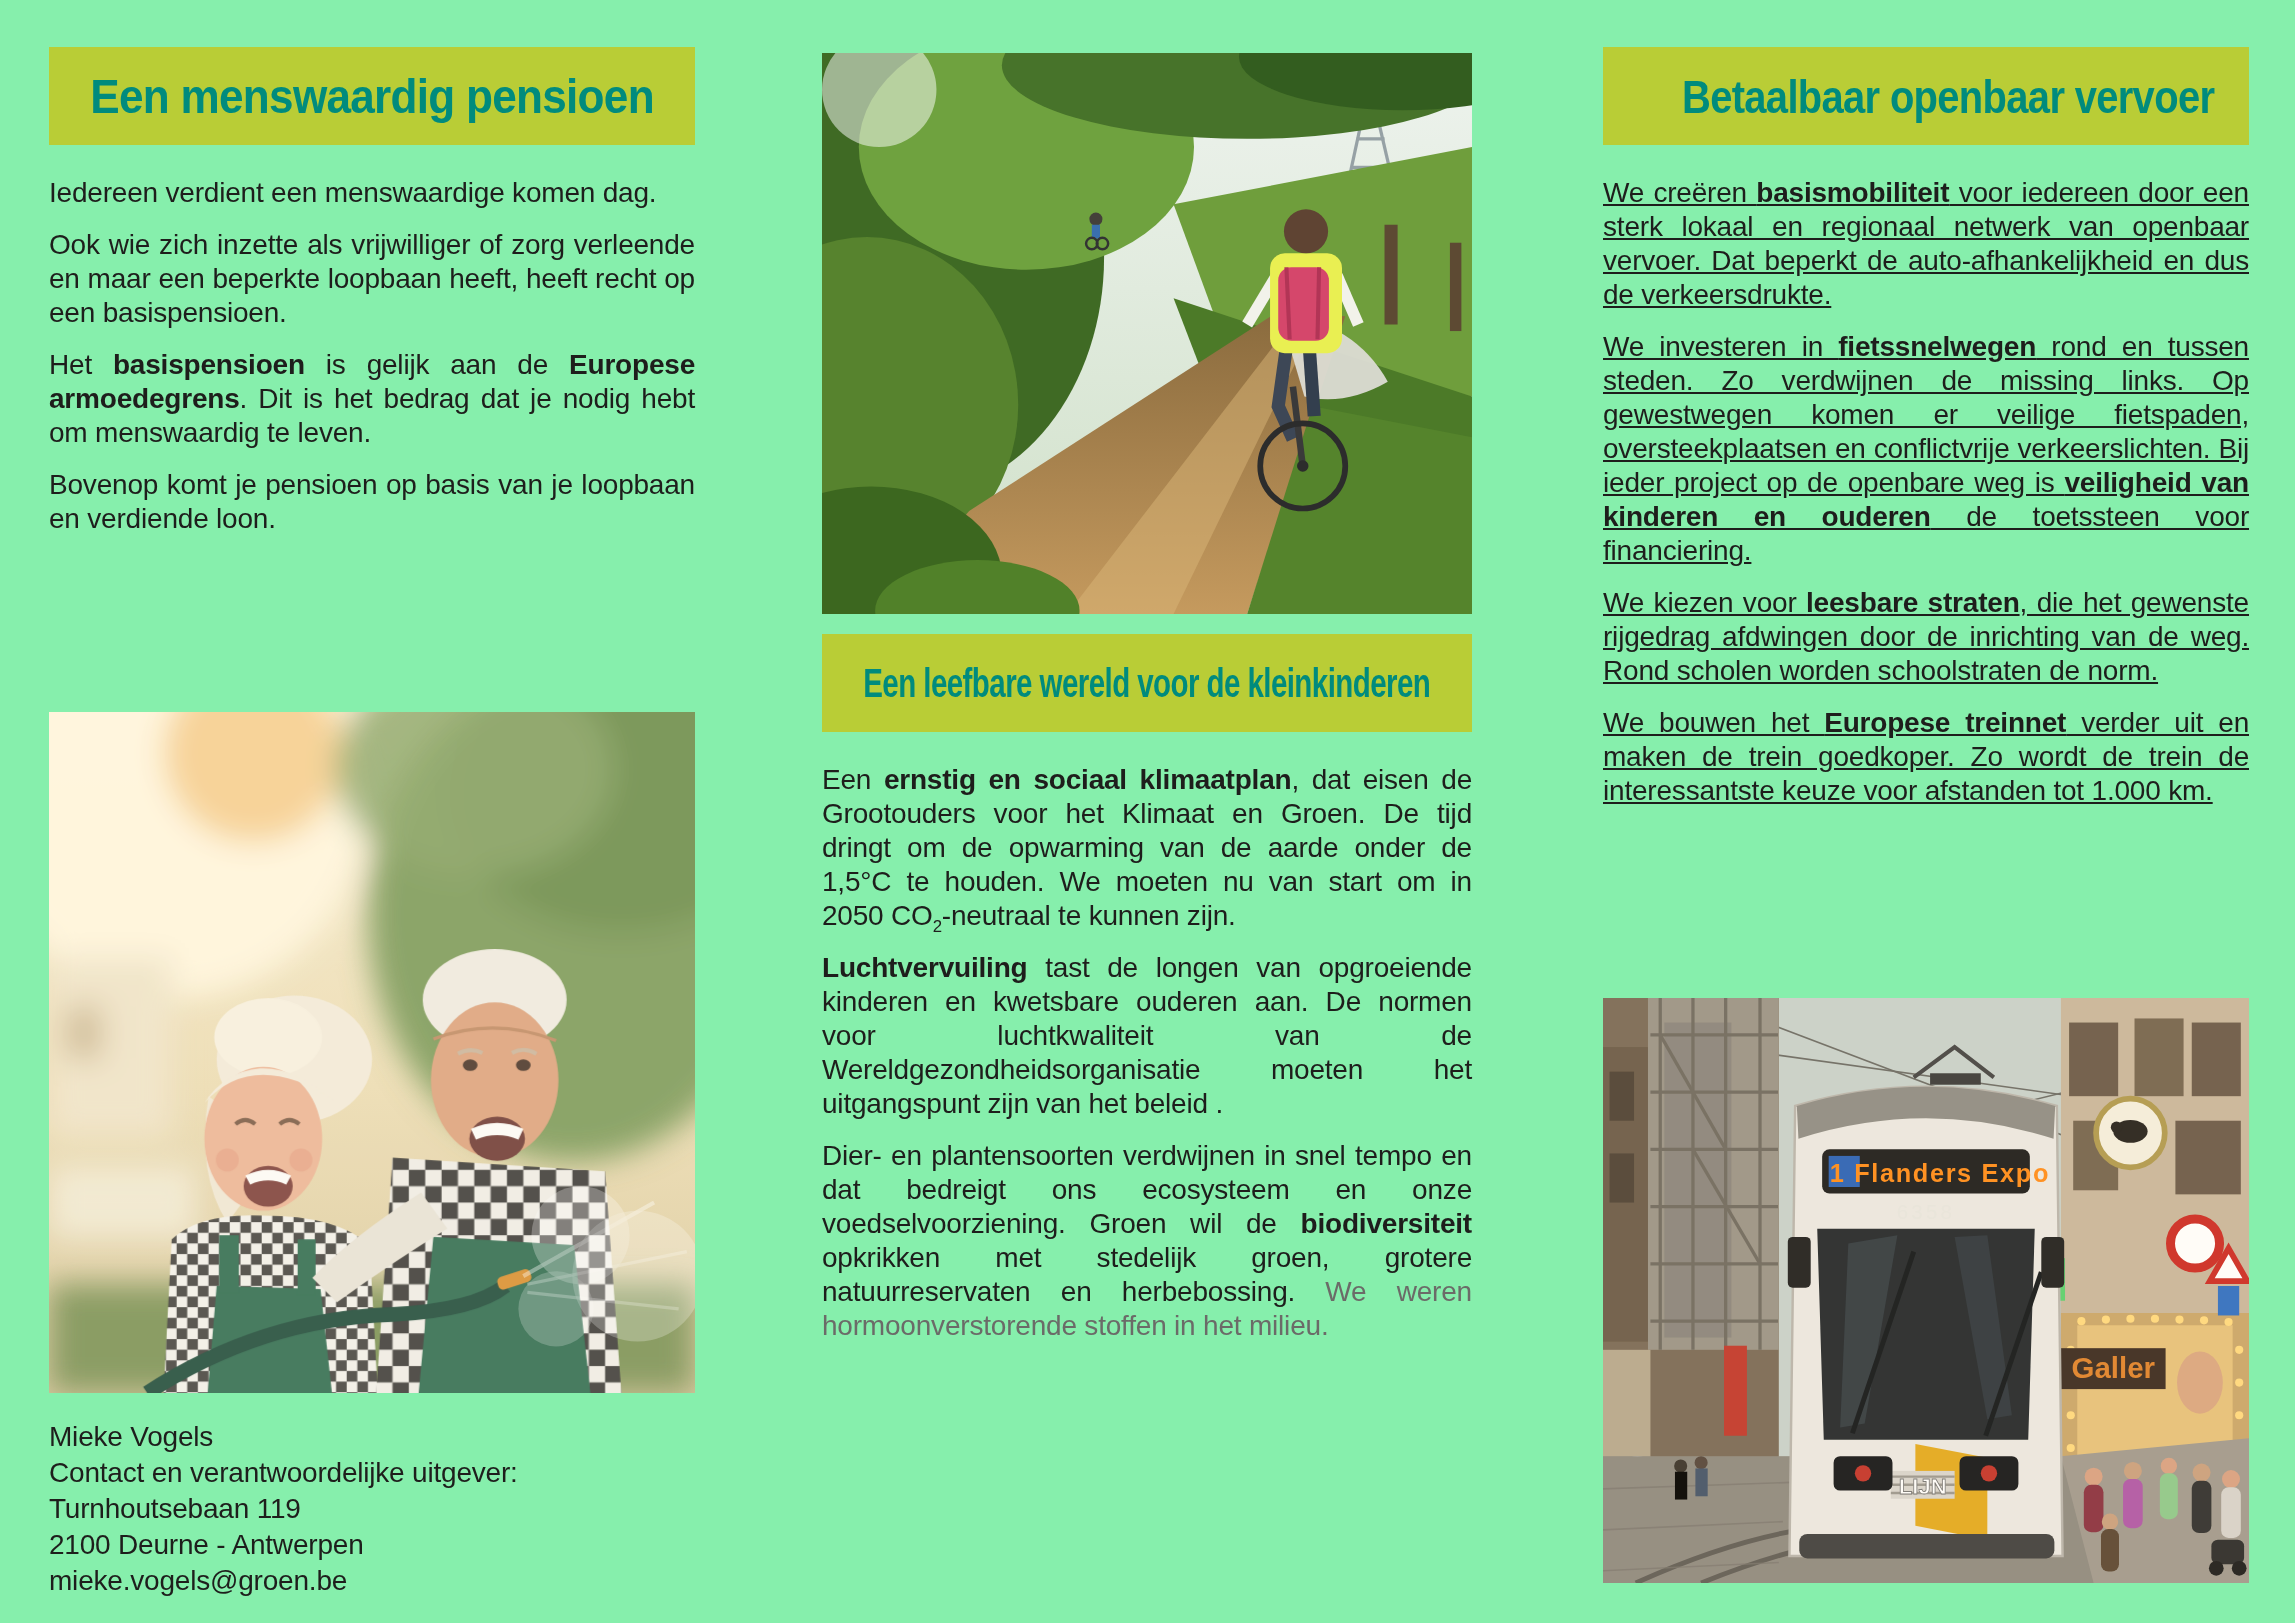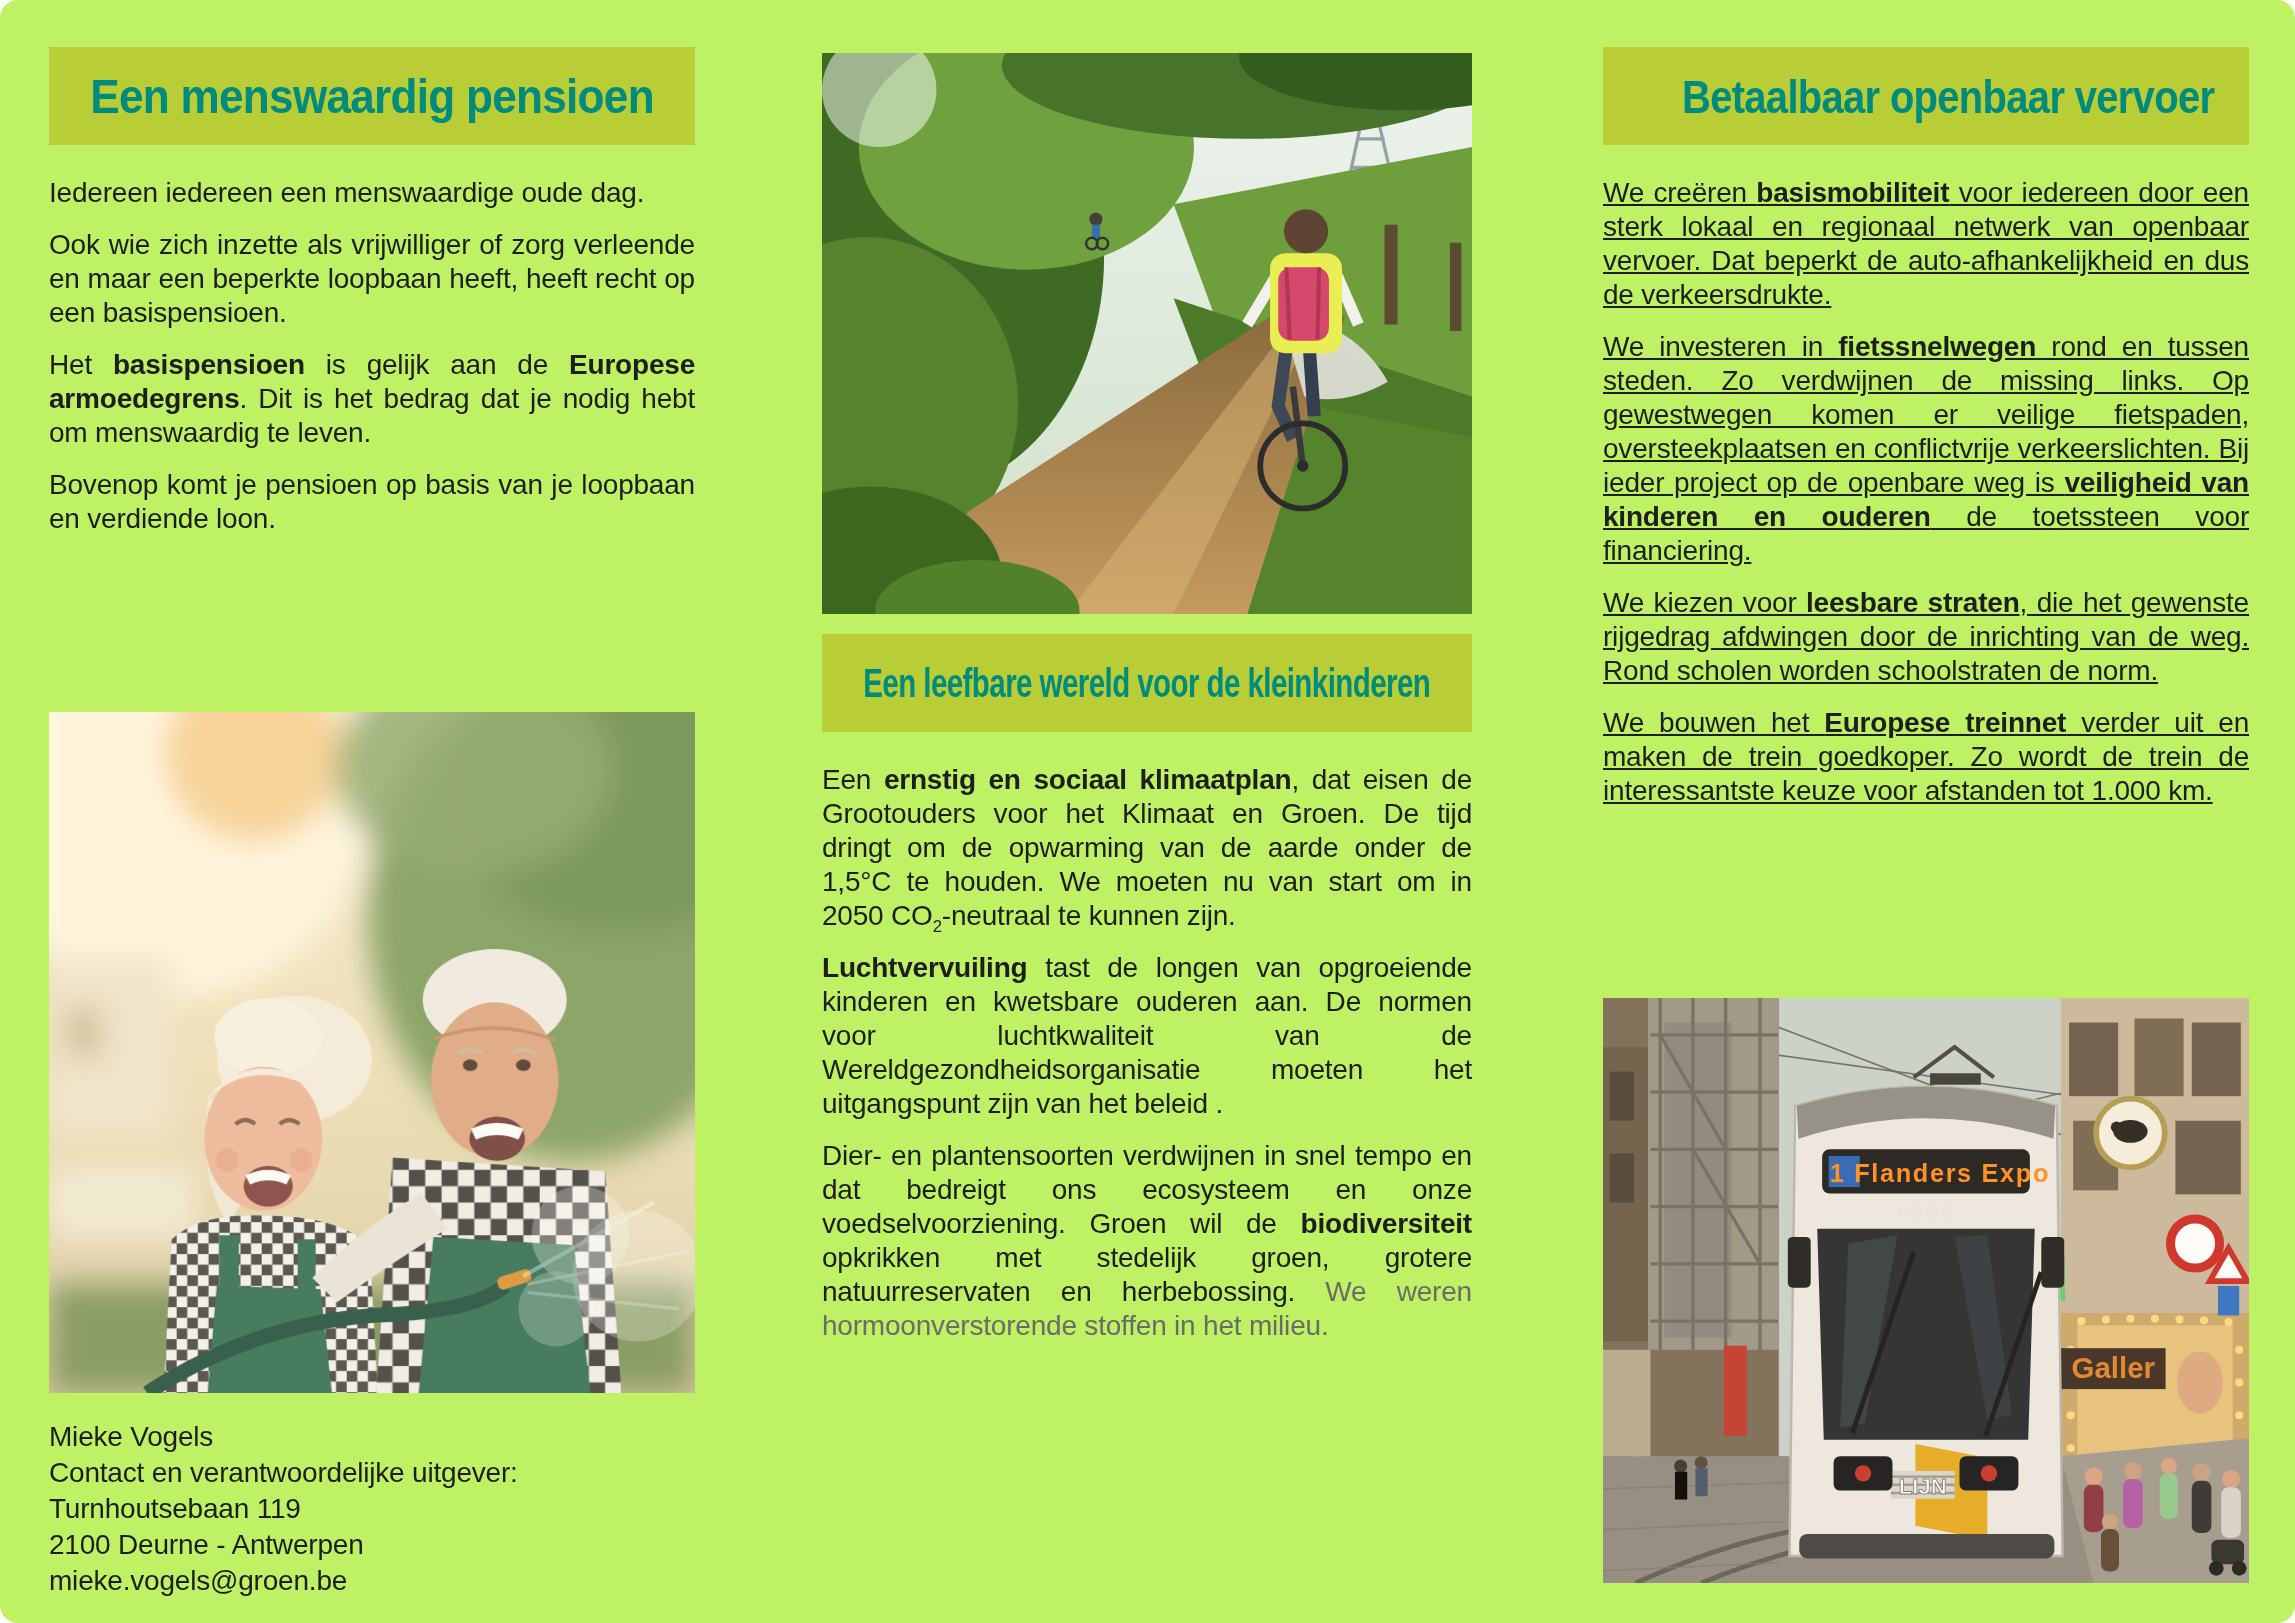--- a/index.html
+++ b/index.html
@@ -1,17 +1,17 @@
 <!DOCTYPE html>
 <html style="--banner-bg: #b9cd36; --banner-text: #008b7d; --text: #1e1e1c; --muted: #6b6b68;font-size:13px"><head>
 <meta charset="utf-8">
 <style>
   html,body{margin:0;padding:0;background:#ffffff;}
-  .page{position:relative;width:2295px;height:1623px;background:#bef264;overflow:hidden;
-        font-family:"Liberation Sans",sans-serif;color:var(--text,#1e1e1c);border-radius:18px;}
+  .page{position:relative;width:2295px;height:1623px;background:#86efac;overflow:hidden;
+        font-family:"Liberation Sans",sans-serif;color:var(--text,#1e1e1c);}
   .panel{position:absolute;top:0;height:1623px;}
   .banner{position:absolute;left:0;right:0;height:98px;background:var(--banner-bg,#b9cd36);
           display:flex;align-items:center;justify-content:center;}
   .banner-text{font-weight:bold;color:var(--banner-text,#008b7d);white-space:nowrap;
                transform:scaleX(var(--sx,.9));letter-spacing:-0.8px;}
   .body-text{position:absolute;left:0;right:0;}
   .body-text p{margin:0 0 18px 0;font-size:28px;line-height:34px;text-align:justify;
                letter-spacing:-0.2px;color:var(--text,#1e1e1c);}
   .body-text .b{font-weight:bold;}
   .body-text .muted{color:var(--muted,#6b6b68);}
@@ -27,21 +27,21 @@
 <body>
 
 <div class="page">
 
   <section class="panel" style="left:49px;width:646px;">
     <header class="banner" style="top:47px;">
       <span class="banner-text" style="font-size:49px;--sx:.9;">Een menswaardig pensioen</span>
     </header>
 
     <div class="body-text" style="top:176px;">
-        <p><span>Iedereen iedereen een menswaardige oude dag.</span></p>
+        <p><span>Iedereen verdient een menswaardige komen dag.</span></p>
         <p><span>Ook wie zich inzette als vrijwilliger of zorg verleende en maar een beperkte loopbaan heeft, heeft recht op een basispensioen.</span></p>
         <p><span>Het </span><span class="b">basispensioen</span><span> is gelijk aan de </span><span class="b">Europese armoedegrens</span><span>. Dit is het bedrag dat je nodig hebt om menswaardig te leven.</span></p>
         <p><span>Bovenop komt je pensioen op basis van je loopbaan en verdiende loon.</span></p>
       </div>
 
     <figure class="photo" style="top:712px;height:681px;">
       <svg viewBox="0 0 790 833" preserveAspectRatio="none">
         <defs>
           <linearGradient id="c2bg" x1="0" y1="0" x2="0" y2="1">
             <stop offset="0" stop-color="#f7edcf"></stop>

